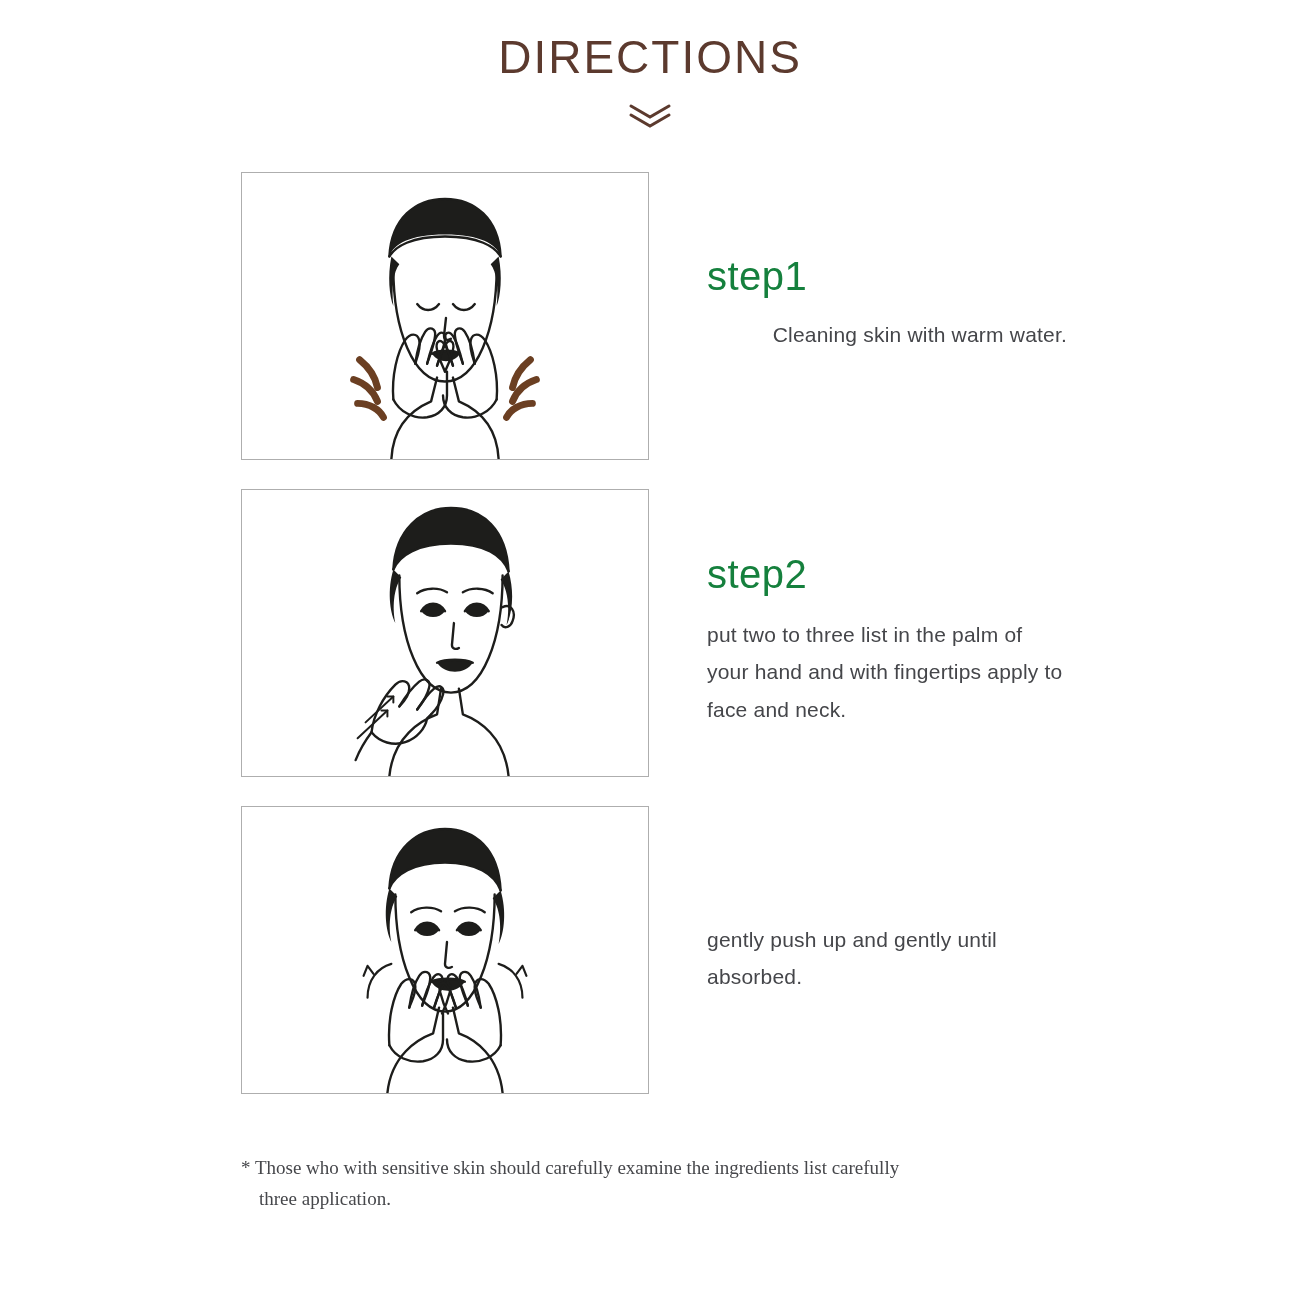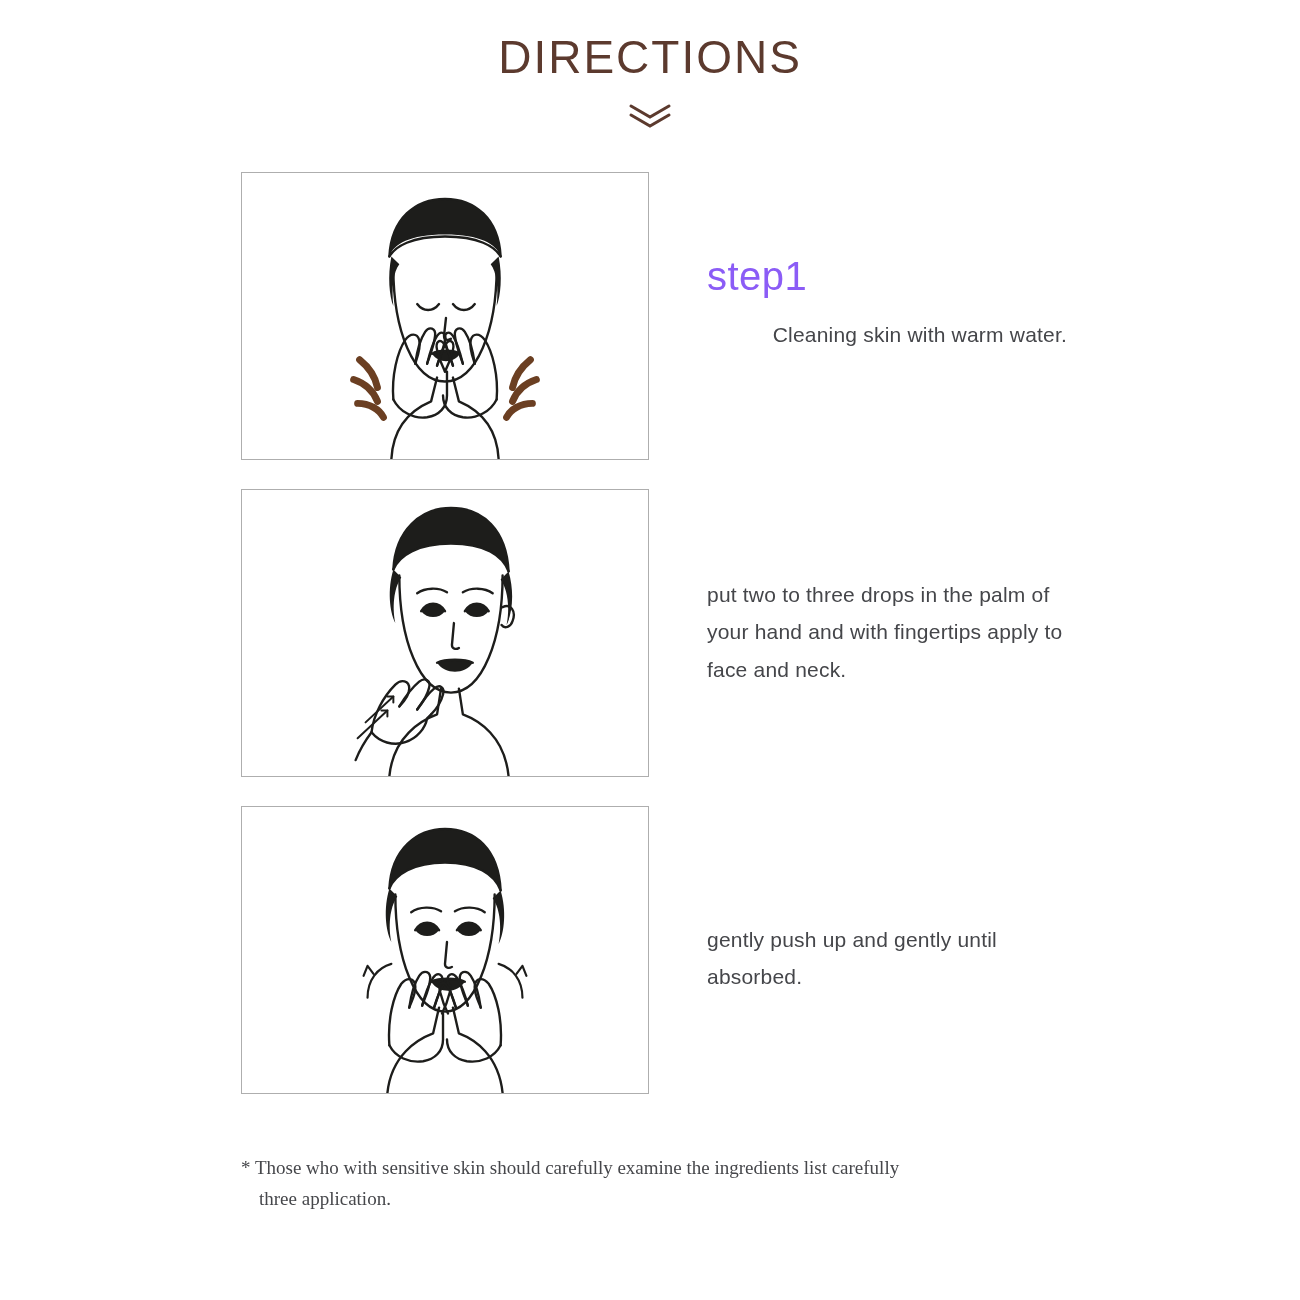--- a/index.html
+++ b/index.html
@@ -60,21 +60,21 @@
     flex: 0 0 auto;
     position: relative;
   }
   .illus svg { display: block; width: 100%; height: 100%; }
 
   .step-text {
     padding-left: 58px;
     flex: 1 1 auto;
   }
   .step-label {
-    color: #8b5cf6;
+    color: #15803d;
     font-size: 40px;
     font-weight: 400;
     line-height: 1;
     margin: 0;
     letter-spacing: 0.5px;
   }
   .step-desc {
     font-size: 21px;
     color: #45464a;
     line-height: 1.78;
@@ -204,21 +204,22 @@
           <path d="M130 244 C138 254 152 258 164 254 C176 250 184 240 186 230 L190 226"></path>
           <path d="M130 244 C124 252 118 262 114 272"></path>
 
           <path d="M124 234 L152 208" stroke-width="2"></path>
           <path d="M146 208 L152 208 L152 214" stroke-width="2"></path>
           <path d="M116 250 L146 222" stroke-width="2"></path>
           <path d="M140 222 L146 222 L146 228" stroke-width="2"></path>
         </svg>
       </div>
       <div class="step-text">
-        <div class="step-desc">put two to three drops in the palm of your hand and with fingertips apply to face  and neck.</div>
+        <div class="step-label">step2</div>
+        <div class="step-desc">put two to three list in the palm of your hand and with fingertips apply to face  and neck.</div>
       </div>
     </div>
 
     <div class="step-row row3">
       <div class="illus">
         <svg viewBox="0 0 408 288" fill="none" stroke="#1d1d1b" stroke-width="2.4" stroke-linecap="round" stroke-linejoin="round">
 
           <path d="M146 288 C150 250 176 234 192 228 L198 202"></path>
           <path d="M262 288 C258 250 234 234 218 228 L212 202"></path>
 

